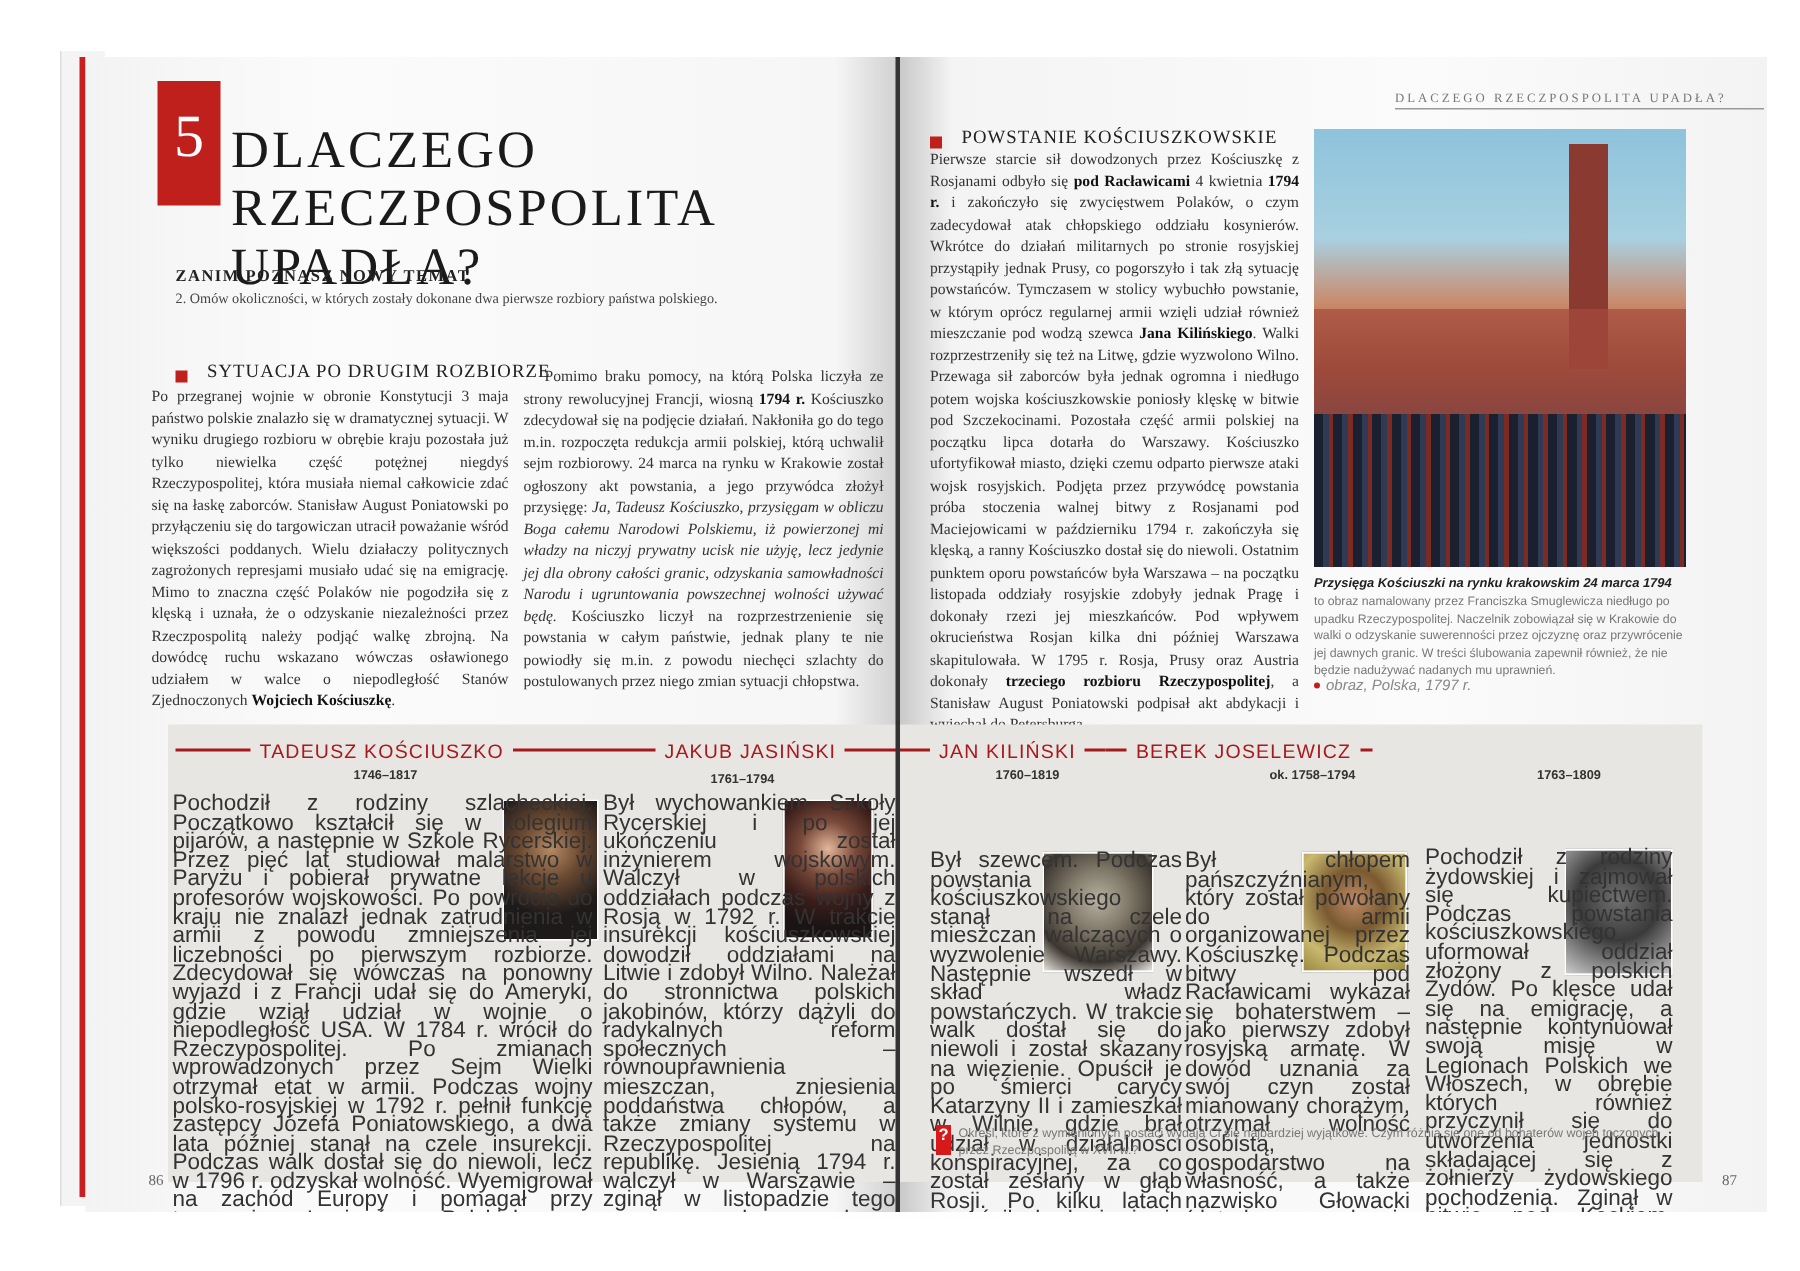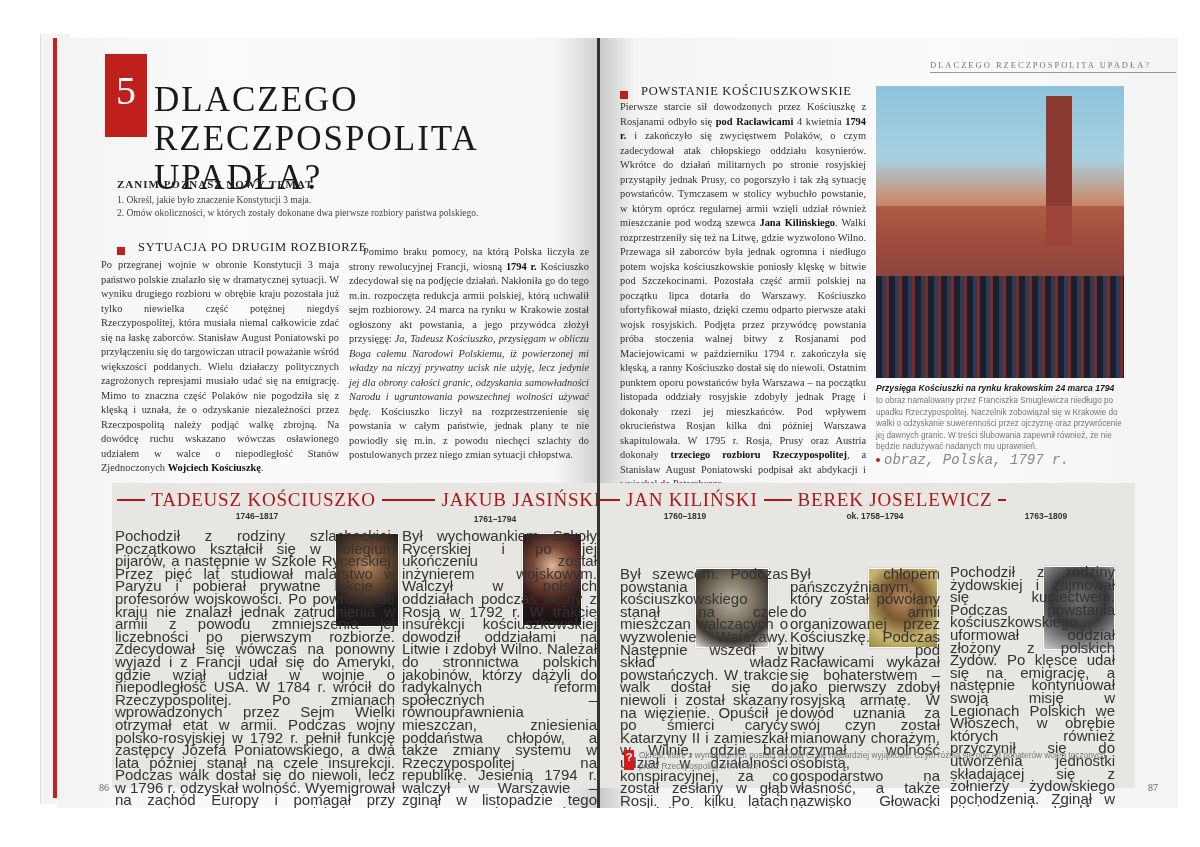--- a/index.html
+++ b/index.html
@@ -18,48 +18,47 @@
 .intro-list{position:absolute;left:60px;top:156px;font-size:9.5px;line-height:13px;color:#444;font-family:"Liberation Serif",serif}
 .sec-head{display:flex;align-items:flex-end;gap:13px;font-family:Liberation Serif, serif;font-size:12.5px;letter-spacing:.7px;color:#222}
 .sec-head .sq{width:8px;height:8px;background:#c0201c;display:inline-block}
 .col{position:absolute;font-family:"Liberation Serif",serif;font-size:10.4px;line-height:14.5px;text-align:justify;color:#333}
 .col b{color:#111}
 .col i{font-style:italic}
 .sidebar-band{position:absolute;top:445px;height:305px;background:#e8e6e3}
 .page.left .sidebar-band{left:55px;width:490px}
 .page.right .sidebar-band{left:0;width:535px}
 .bio-title-row{position:absolute;top:452px;height:20px;display:flex;align-items:center}
-.bio-name{font-family:Liberation Serif, serif;color:#a8191c;font-size:19px;letter-spacing:.8px;white-space:nowrap;padding:0 6px}
+.bio-name{font-family:Liberation Sans, sans-serif;color:#a8191c;font-size:13px;letter-spacing:.8px;white-space:nowrap;padding:0 6px}
 .bio-line{height:1.5px;background:#a8191c}
 .bio-years{position:absolute;font-family:Liberation Sans, sans-serif;font-size:8.5px;font-weight:bold;color:#333;text-align:center}
 .bio-text{position:absolute;font-family:Liberation Sans, sans-serif;font-size:15px;line-height:12.6px;text-align:justify;color:#333}
 .portrait{position:absolute;border:1px solid #fff;box-shadow:0 0 1px #999}
 .running-head{position:absolute;left:330px;top:22px;font-family:"Liberation Serif",serif;font-size:8.5px;letter-spacing:2px;color:#777;border-bottom:1px solid #999;padding-bottom:2px;width:246px}
 .painting{position:absolute;left:276px;top:48px;width:248px;height:292px;background:linear-gradient(180deg,#8ec3dc 0%,#a8d0e0 25%,#c98a6a 40%,#8b4a3a 55%,#2c3550 70%,#1f2636 100%);overflow:hidden}
 .caption-title{position:absolute;left:276px;top:345px;width:252px;font-family:"Liberation Sans",sans-serif;font-size:8.6px;font-weight:bold;font-style:italic;color:#222}
 .caption-body{position:absolute;left:276px;top:357px;width:252px;font-family:"Liberation Sans",sans-serif;font-size:8.2px;line-height:11.5px;color:#777}
-.caption-src{position:absolute;left:276px;top:414px;font-family:Liberation Mono, monospace;font-size:14px;font-style:italic;color:#888}
+.caption-src{position:absolute;left:276px;top:414px;font-family:Liberation Sans, sans-serif;font-size:10px;font-style:italic;color:#888}
 .caption-src .dot{display:inline-block;width:4px;height:4px;background:#c0201c;border-radius:50%;margin-right:4px;vertical-align:middle}
 .question{position:absolute;left:24px;top:712px;width:500px;display:flex;gap:5px;font-family:"Liberation Sans",sans-serif;font-size:8.3px;line-height:11px;color:#777}
 .question .qmark{flex:0 0 10px;height:20px;background:#d7191a;color:#fff;font-weight:bold;font-size:11px;text-align:center;line-height:14px}
 .page-num{position:absolute;font-family:"Liberation Serif",serif;font-size:10px;color:#666}
 </style>
 </head>
 <body>
 
 <div class="book-shadow"></div>
 <div class="page-stack"></div>
 <div class="red-edge"></div>
 
 <div class="page left">
   <div class="chapter-num">5</div>
   <div class="chapter-title">DLACZEGO RZECZPOSPOLITA UPADŁA?</div>
   <div class="intro-head">ZANIM POZNASZ NOWY TEMAT</div>
   <div class="intro-list">
-    <div>1. Określ, jakie było znaczenie Konstytucji 3 maja.</div>
     <div>2. Omów okoliczności, w których zostały dokonane dwa pierwsze rozbiory państwa polskiego.</div>
   </div>
 
   <div class="sec-head" style="position:absolute;left:60px;top:202px">
     <span class="sq"></span>
     <span>SYTUACJA PO DRUGIM ROZBIORZE</span>
   </div>
   <div class="col" style="left:44px;top:220px;width:238px">
     <span>Po przegranej wojnie w obronie Konstytucji 3 maja państwo polskie znalazło się w dramatycznej sytuacji. W wyniku drugiego rozbioru w obrębie kraju pozostała już tylko niewielka część potężnej niegdyś Rzeczypospolitej, która musiała niemal całkowicie zdać się na łaskę zaborców. Stanisław August Poniatowski po przyłączeniu się do targowiczan utracił poważanie wśród większości poddanych. Wielu działaczy politycznych zagrożonych represjami musiało udać się na emigrację. Mimo to znaczna część Polaków nie pogodziła się z klęską i uznała, że o odzyskanie niezależności przez Rzeczpospolitą należy podjąć walkę zbrojną. Na dowódcę ruchu wskazano wówczas osławionego udziałem w walce o niepodległość Stanów Zjednoczonych</span>
     <b>Wojciech Kościuszkę</b>.

